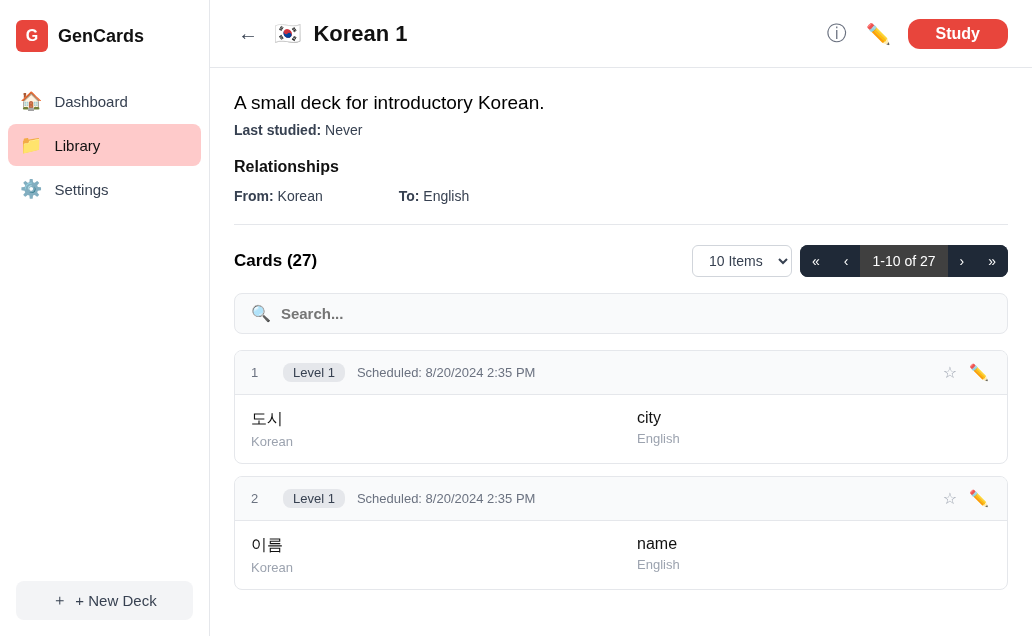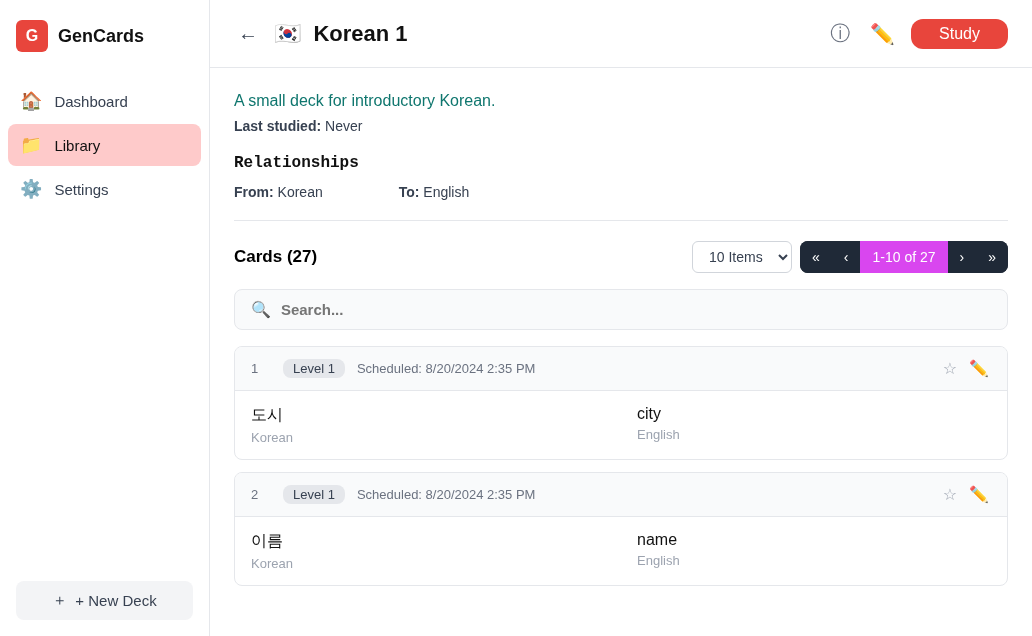--- a/index.html
+++ b/index.html
@@ -125,47 +125,46 @@
       display: flex;
       align-items: center;
     }
     .study-btn {
       background: #e8453c;
       color: #fff;
       border: none;
       border-radius: 12px;
       padding: 6px 28px;
       font-size: 16px;
-      font-weight: 400;
+      font-weight: 700;
       cursor: pointer;
     }
 
     
     .content {
       padding: 24px;
       flex: 1;
     }
     .deck-description {
-      font-size: 16px;
-      color: #0f766e;
+      font-size: 19px;
+      color: #000000;
       margin-bottom: 8px;
     }
     .last-studied {
       font-size: 14px;
       color: #374151;
       margin-bottom: 20px;
     }
     .last-studied strong { font-weight: 600; }
 
     .section-title {
       font-size: 16px;
       font-weight: 700;
       color: #111;
       margin-bottom: 12px;
-      font-family: Liberation Mono, monospace;
     }
     .relationships {
       margin-bottom: 20px;
     }
     .rel-row {
       display: flex;
       gap: 76px;
       font-size: 14px;
       color: #374151;
     }
@@ -212,21 +211,21 @@
     }
     .page-btn {
       background: #1f2937;
       border: none;
       color: #fff;
       padding: 8px 12px;
       cursor: pointer;
       font-size: 14px;
     }
     .page-info {
-      background: #d946ef;
+      background: #404040;
       color: #fff;
       padding: 8px 12px;
       font-size: 14px;
       white-space: nowrap;
     }
 
     
     .search-bar {
       display: flex;
       align-items: center;

